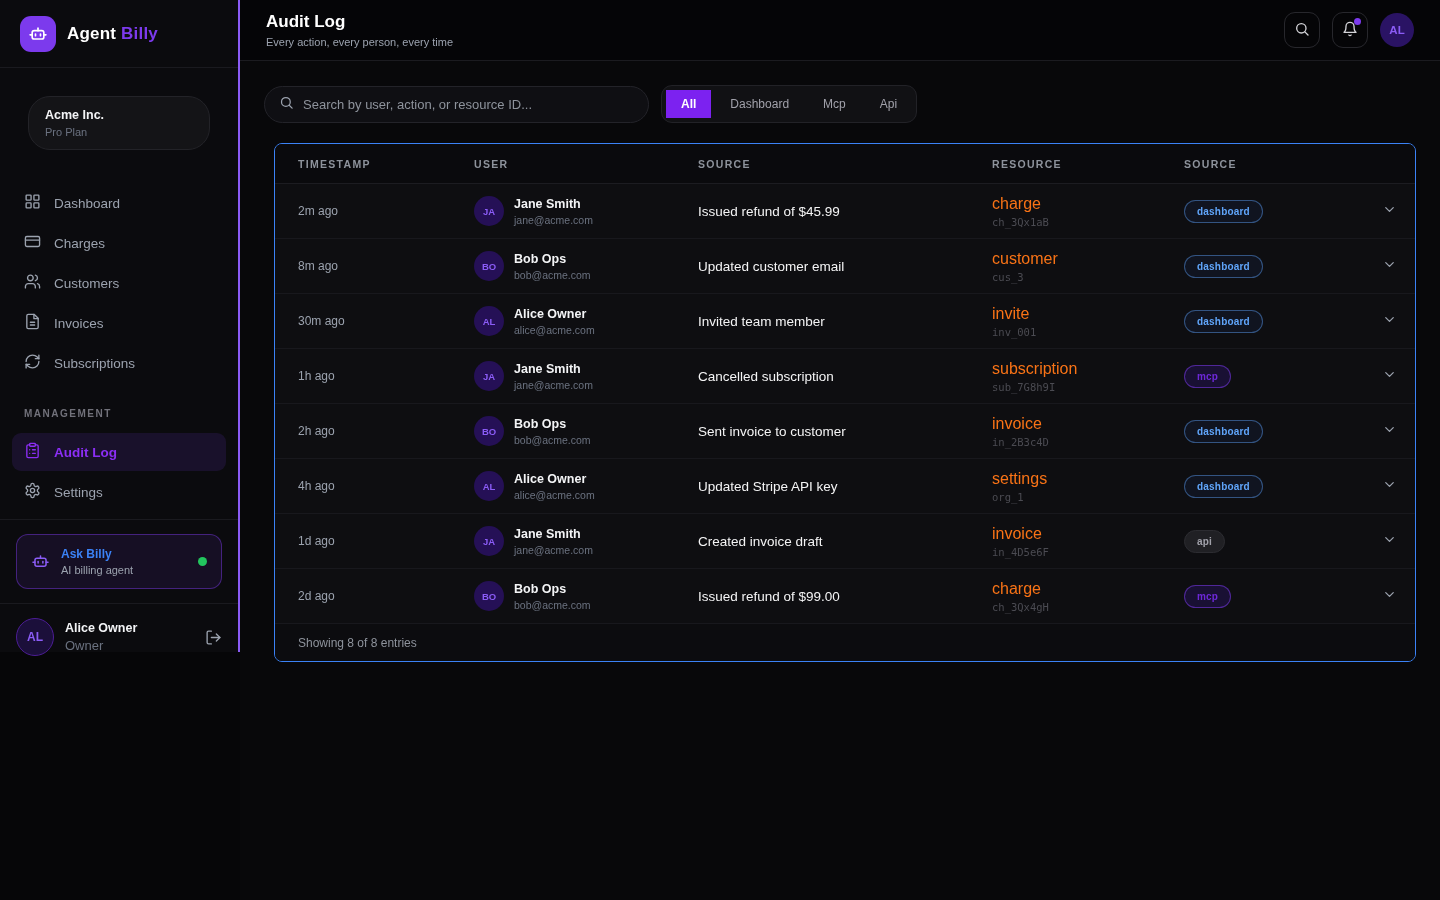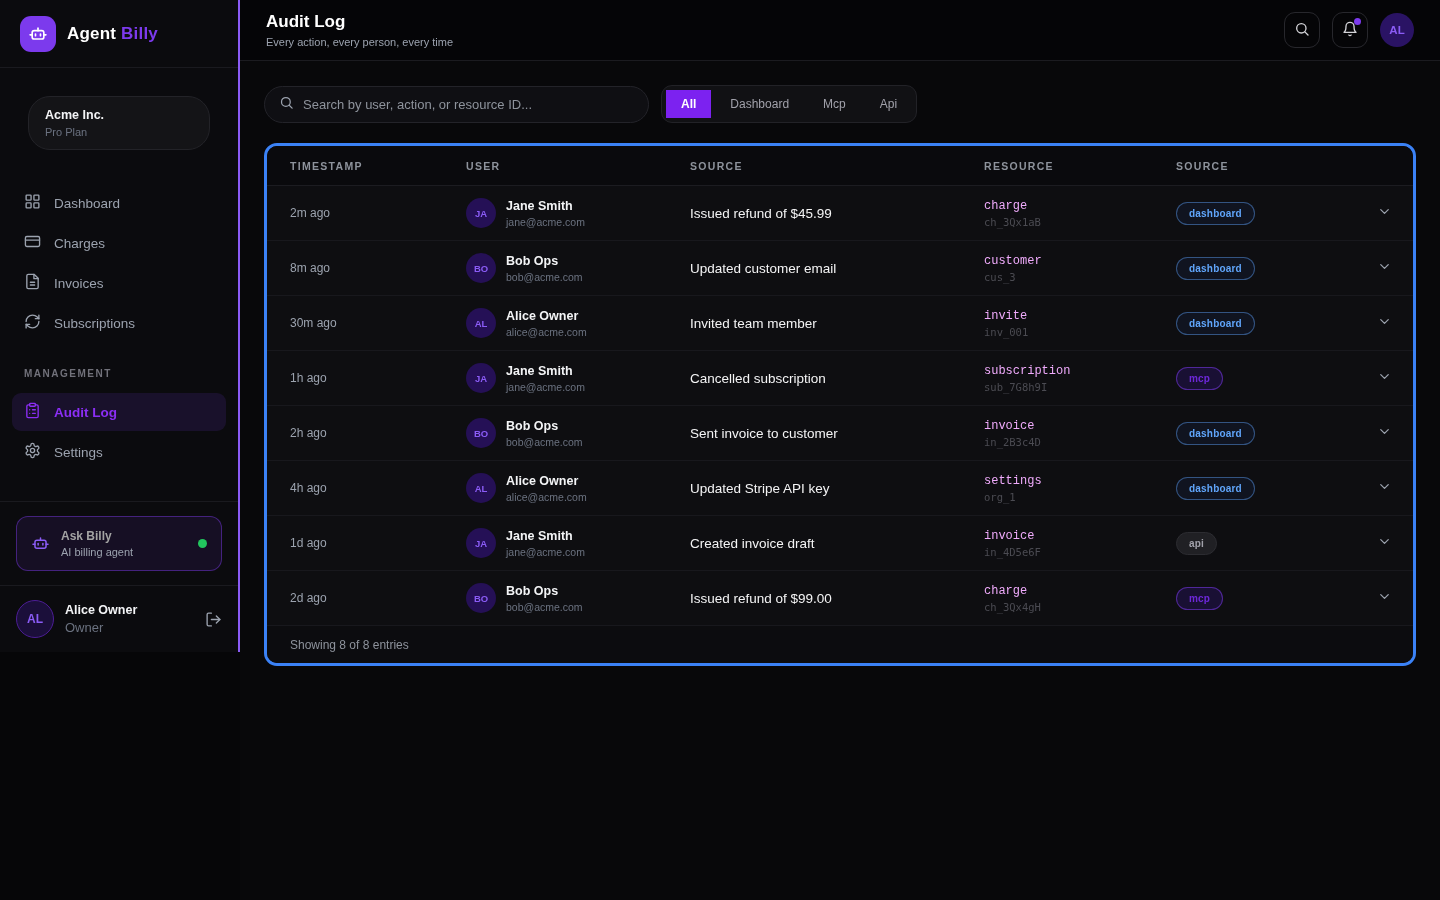--- a/index.html
+++ b/index.html
@@ -26,21 +26,21 @@
   .nav-item svg { flex-shrink:0; }
   .nav-item.active { background:rgba(124,58,237,.13); color:#8b2ef5; font-weight:bold; }
   .nav-section { padding:18px 24px 8px; font-size:10px; font-weight:bold; letter-spacing:1.5px;
     color:#71717a; }
   .sidebar-bottom { margin-top:auto; }
   .ask-billy { margin:14px 16px; padding:12px 14px; display:flex; align-items:center; gap:11px;
     background:rgba(124,58,237,.10); border:1px solid rgba(124,58,237,.45); border-radius:12px;
     cursor:pointer; }
   .ask-billy-wrap { border-top:1px solid #1a1a1f; }
   .ask-billy-icon { color:#8b5cf6; display:flex; }
-  .ask-title { font-size:12px; font-weight:bold; color:#a3a3a3; }
+  .ask-title { font-size:12px; font-weight:bold; color:#3b82f6; }
   .ask-sub { font-size:11px; color:#9ca3af; margin-top:3px; }
   .online-dot { width:9px; height:9px; border-radius:50%; background:#22c55e; margin-left:auto; }
   .profile { display:flex; align-items:center; gap:11px; padding:14px 16px; border-top:1px solid #1a1a1f; }
   .profile-avatar { width:38px; height:38px; border-radius:50%; background:#1b0f3a;
     border:1px solid #4c1d95; color:#8b5cf6; font-weight:bold; font-size:12px;
     display:flex; align-items:center; justify-content:center; }
   .profile-name { font-size:12.5px; font-weight:bold; color:#f3f4f6; }
   .profile-role { font-size:13px; color:#6b7280; margin-top:3px; }
   .logout-btn { margin-left:auto; color:#9ca3af; cursor:pointer; display:flex; }
 
@@ -68,35 +68,35 @@
   .search-box input { background:transparent; border:none; outline:none; color:#d4d4d8;
     font-size:13px; width:100%; font-family:inherit; }
   .search-box input::placeholder { color:#8e939c; }
   .filters { display:flex; align-items:center; gap:4px; background:#111114;
     border:1px solid #222227; border-radius:11px; padding:4px; }
   .filter-btn { border:none; background:transparent; color:#a1a1aa; font-size:12px;
     padding:7px 15px; border-radius:0; cursor:pointer; font-family:inherit; }
   .filter-btn.active { background:#7c22f0; color:#fff; font-weight:bold; }
 
   
-  .table-card { background:#0e0e11; border:3px solid #3b82f6; border-radius:13px; overflow:hidden; }
+  .table-card { background:#0e0e11; border:1px solid #3b82f6; border-radius:8px; overflow:hidden;margin-left:10px; }
   .trow { display:grid; grid-template-columns:176px 224px 294px 192px 180px 1fr;
     align-items:center; padding-left:23px; }
   .thead { background:#0a0a0d; height:40px; border-bottom:1px solid #1c1c21; }
   .th { font-size:10.5px; font-weight:bold; letter-spacing:1.3px; color:#8e939c; }
   .tbody-row { height:55px; border-bottom:1px solid #18181d; cursor:pointer; }
   .cell-time { font-size:12px; color:#9ca3af; }
   .cell-user { display:flex; align-items:center; gap:10px; }
   .row-avatar { width:30px; height:30px; border-radius:50%; background:#251056;
     color:#8b5cf6; font-size:9.5px; font-weight:bold; display:flex; align-items:center;
     justify-content:center; flex-shrink:0; }
   .user-name { font-size:12.5px; font-weight:bold; color:#f3f4f6; }
   .user-email { font-size:10.5px; color:#6b7280; margin-top:3px; }
   .cell-action { font-size:13.5px; color:#f4f4f5; font-weight:500; }
-  .res-type { font-family:Liberation Mono, monospace; font-size:12px; color:#f0abfc; }
+  .res-type { font-family:Liberation Sans, sans-serif; font-size:16px; color:#f97316; }
   .res-id { font-family:"DejaVu Sans Mono","Liberation Mono",monospace; font-size:10.5px; color:#4b4b52; margin-top:3px; }
   .badge { display:inline-block; font-size:10px; font-weight:bold; padding:5px 12px;
     border-radius:999px; letter-spacing:.2px; }
   .badge-dashboard { color:#60a5fa; border:1px solid rgba(96,165,250,.45); background:rgba(37,99,235,.07); }
   .badge-mcp { color:#6d28d9; border:1px solid rgba(124,58,237,.55); background:rgba(88,28,235,.16); }
   .badge-api { color:#a1a1aa; border:1px solid #2c2c31; background:#202024; }
   .cell-expand { display:flex; justify-content:center; color:#9ca3af; }
   .tfoot { height:37px; display:flex; align-items:center; padding-left:23px; background:#0c0c0f; }
   .tfoot-text { font-size:12px; color:#8e939c; }
 </style>
@@ -137,20 +137,29 @@
               <rect width="7" height="7" x="3" y="14" rx="1"></rect>
             </svg></span>
         <span>Dashboard</span>
       </div>
       <div class="nav-item">
         <span><svg width="17" height="17" viewBox="0 0 24 24" fill="none" stroke="currentColor" stroke-width="1.9" stroke-linecap="round" stroke-linejoin="round">
               <rect width="20" height="14" x="2" y="5" rx="2"></rect>
               <line x1="2" x2="22" y1="10" y2="10"></line>
             </svg></span>
         <span>Charges</span>
+      </div>
+      <div class="nav-item">
+        <span><svg width="17" height="17" viewBox="0 0 24 24" fill="none" stroke="currentColor" stroke-width="1.9" stroke-linecap="round" stroke-linejoin="round">
+              <path d="M16 21v-2a4 4 0 0 0-4-4H6a4 4 0 0 0-4 4v2"></path>
+              <circle cx="9" cy="7" r="4"></circle>
+              <path d="M22 21v-2a4 4 0 0 0-3-3.87"></path>
+              <path d="M16 3.13a4 4 0 0 1 0 7.75"></path>
+            </svg></span>
+        <span>Customers</span>
       </div>
       <div class="nav-item">
         <span><svg width="17" height="17" viewBox="0 0 24 24" fill="none" stroke="currentColor" stroke-width="1.9" stroke-linecap="round" stroke-linejoin="round">
               <path d="M14.5 2H6a2 2 0 0 0-2 2v16a2 2 0 0 0 2 2h12a2 2 0 0 0 2-2V7.5L14.5 2z"></path>
               <polyline points="14 2 14 8 20 8"></polyline>
               <line x1="15" x2="9" y1="13" y2="13"></line>
               <line x1="15" x2="9" y1="17" y2="17"></line>
             </svg></span>
         <span>Invoices</span>
       </div>

